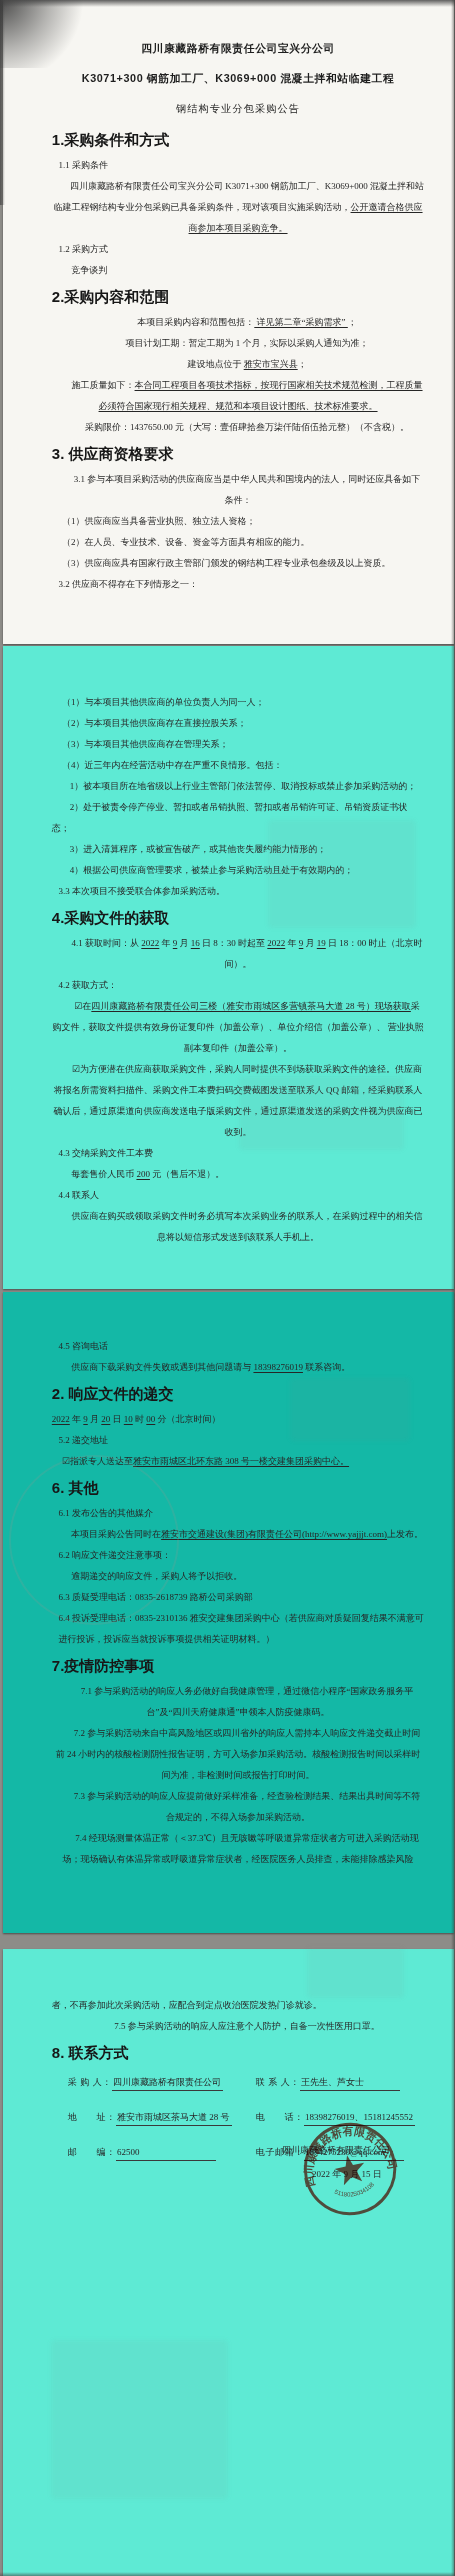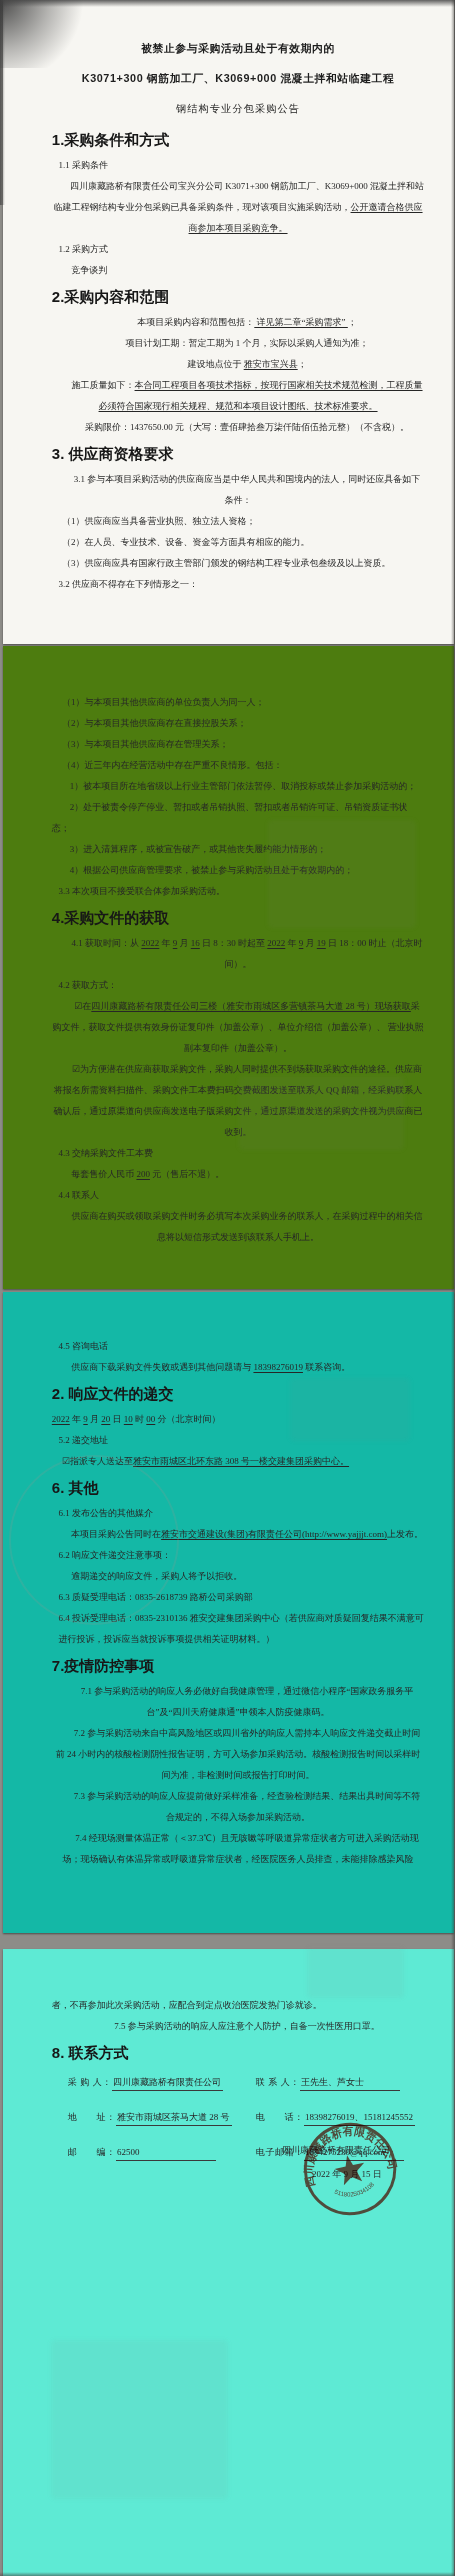--- a/index.html
+++ b/index.html
@@ -1,20 +1,20 @@
 <!DOCTYPE html>
 <html style="font-size:9px"><head>
 <meta charset="utf-8">
 <style>
   html,body{margin:0;padding:0;}
   body{width:456px;height:2576px;background:#8d8c88;font-family:"Liberation Serif",serif;overflow:hidden;}
   #doc{position:relative;width:456px;height:2576px;}
   .page{position:relative;box-sizing:border-box;background:#f7f6f2;margin:0 1.7px 2.3px 2.8px;
         padding:0 30px 0 49px;box-shadow:0 0.6px 1.7px rgba(0,0,0,.45);color:#262626;}
-  .page-2{background:#4d7c0f;}
+  .page-2{background:#5eead4;}
   .page-3{background:#14b8a6;}
   .page-4{background:#5eead4;margin-top:16px;}
   .blk{font-size:9px;line-height:21px;}
   .title{font-family:"Liberation Sans",sans-serif;font-weight:bold;font-size:10.8px;
          line-height:30px;text-align:center;letter-spacing:0.6px;color:#1e1e1e;}
   .title-sub{font-family:"Liberation Sans",sans-serif;font-weight:normal;font-size:10.2px;
          line-height:31px;text-align:center;letter-spacing:1.1px;color:#1e1e1e;}
   .h1{font-family:"Liberation Sans",sans-serif;font-weight:bold;font-size:15px;
       line-height:31px;color:#171717;}
   .sub{padding-left:6.8px;}
@@ -54,21 +54,21 @@
   .smudge{position:absolute;background:rgba(125,125,125,.07);filter:blur(2.3px);
       border-radius:4.6px;z-index:1;}
 </style>
 </head>
 <body>
 
 <div id="doc">
 
   <div class="page page-1" style="height: 644px;">
       <div class="spacer" style="height: 33px;"></div>
-      <div class="blk title"><span>被禁止参与采购活动且处于有效期内的</span></div>
+      <div class="blk title"><span>四川康藏路桥有限责任公司宝兴分公司</span></div>
       <div class="blk title"><span>K3071+300 钢筋加工厂、K3069+000 混凝土拌和站临建工程</span></div>
       <div class="blk title-sub"><span>钢结构专业分包采购公告</span></div>
       <div class="blk h1"><span>1.采购条件和方式</span></div>
       <div class="blk sub"><span>1.1 采购条件</span></div>
       <div class="blk para"><span>四川康藏路桥有限责任公司宝兴分公司 K3071+300 钢筋加工厂、K3069+000 混凝土拌和站临建工程钢结构专业分包采购已具备采购条件，现对该项目实施采购活动，</span><u>公开邀请合格供应商参加本项目采购竞争。</u></div>
       <div class="blk sub"><span>1.2 采购方式</span></div>
       <div class="blk plain2"><span>竞争谈判</span></div>
       <div class="blk h1"><span>2.采购内容和范围</span></div>
       <div class="blk para"><span>本项目采购内容和范围包括：</span><u> 详见第二章“采购需求” </u><span>；</span></div>
       <div class="blk para"><span>项目计划工期：暂定工期为 1 个月，实际以采购人通知为准；</span></div>

